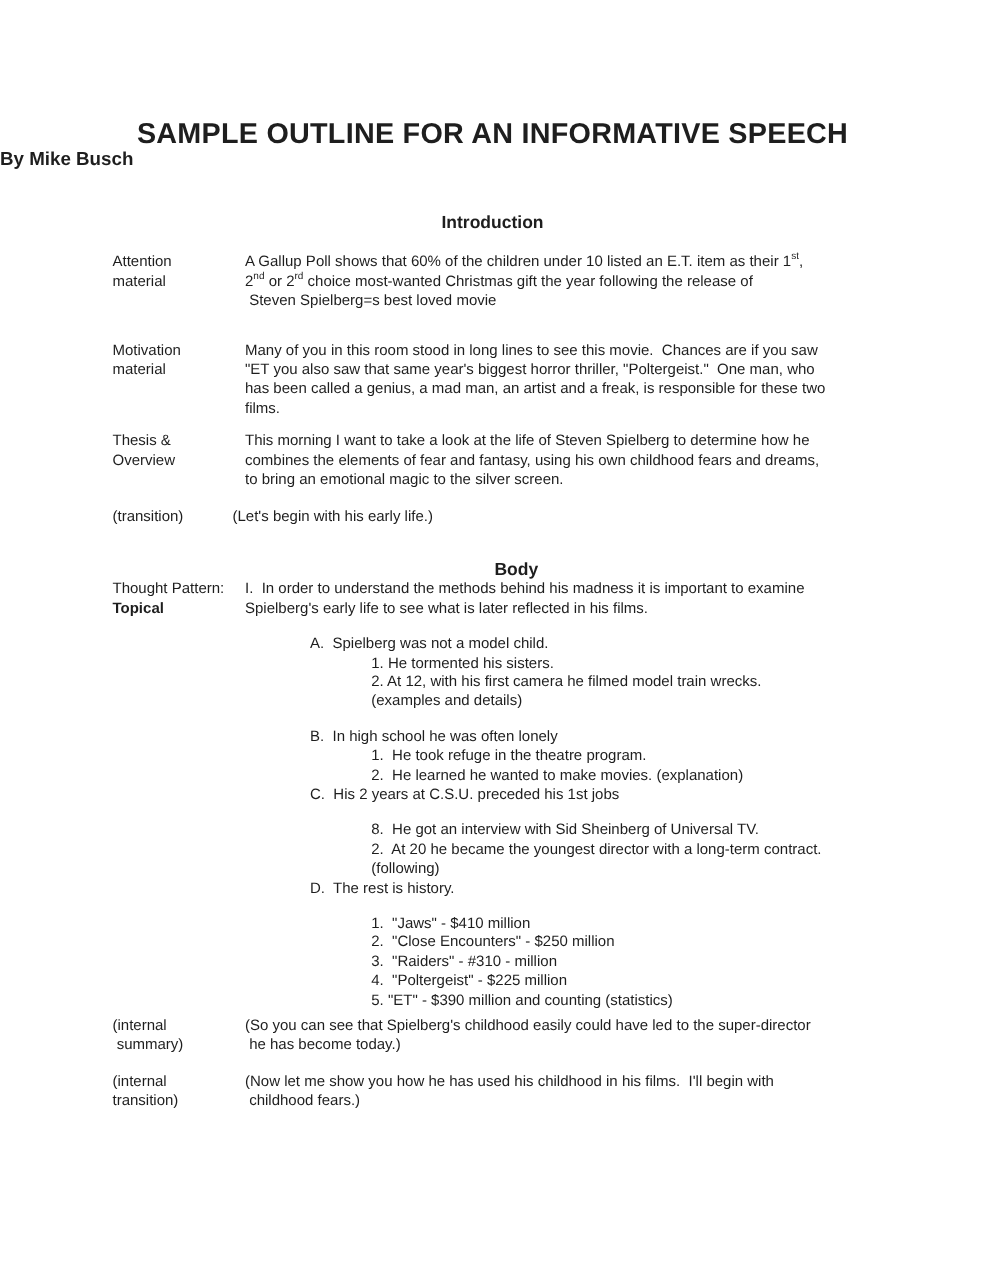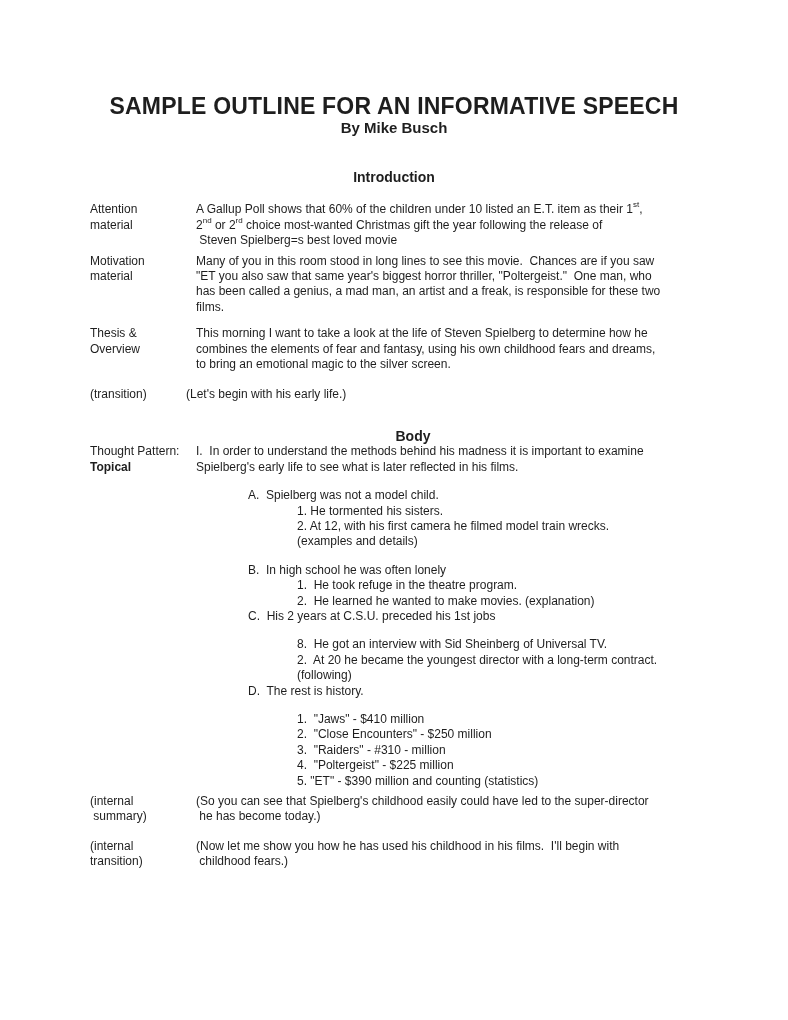--- a/index.html
+++ b/index.html
@@ -5,21 +5,21 @@
   html,body{margin:0;padding:0;background:#ffffff;}
   .page{
     width:788px;height:888px;background:#ffffff;position:relative;overflow:hidden;
     font-family:"Liberation Sans","DejaVu Sans",sans-serif;color:#1e1e1e;
     -webkit-font-smoothing:antialiased;
   }
   .title{
     padding-top:93px;text-align:center;font-size:23px;font-weight:bold;
     line-height:26px;letter-spacing:0.2px;white-space:pre;
   }
-  .byline{text-align:center;font-size:15px;font-weight:bold;line-height:18px;white-space:pre;}
+  .byline{text-align:left;font-size:15px;font-weight:bold;line-height:18px;white-space:pre;}
   .doc-heading{
     font-size:14px;font-weight:bold;text-align:center;line-height:15.4px;white-space:pre;
   }
   .doc-row{display:grid;grid-template-columns:106px 1fr;padding-left:90px;}
   .row-label div{font-size:12px;line-height:15.4px;white-space:pre;}
   .row-label .b{font-weight:bold;}
   .row-content{min-width:0;}
   .line{font-size:12px;line-height:15.4px;white-space:pre;}
   .lvl0{margin-left:0;}
   .lvlT{margin-left:-10px;}
@@ -40,21 +40,21 @@
         <div class="row-label">
           <div>Attention</div>
           <div>material</div>
         </div>
         <div class="row-content">
           <div class="line lvl0"><span>A Gallup Poll shows that 60% of the children under 10 listed an E.T. item as their 1</span><sup>st</sup><span>,</span></div>
           <div class="line lvl0"><span>2</span><sup>nd</sup><span> or 2</span><sup>rd</sup><span> choice most-wanted Christmas gift the year following the release of</span></div>
           <div class="line lvl0"><span> Steven Spielberg=s best loved movie</span></div>
         </div>
       </div>
-      <div class="doc-row" style="margin-top: 5px;">
+      <div class="doc-row" style="margin-top: 24px;">
         <div class="row-label">
           <div>Motivation</div>
           <div>material</div>
         </div>
         <div class="row-content">
           <div class="line lvl0"><span>Many of you in this room stood in long lines to see this movie.  Chances are if you saw</span></div>
           <div class="line lvl0"><span>"ET you also saw that same year's biggest horror thriller, "Poltergeist."  One man, who</span></div>
           <div class="line lvl0"><span>has been called a genius, a mad man, an artist and a freak, is responsible for these two</span></div>
           <div class="line lvl0"><span>films.</span></div>
         </div>

